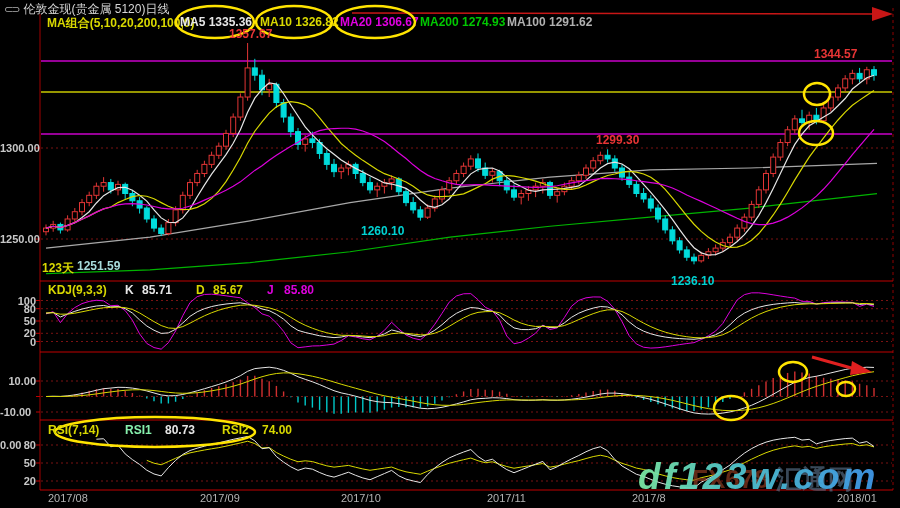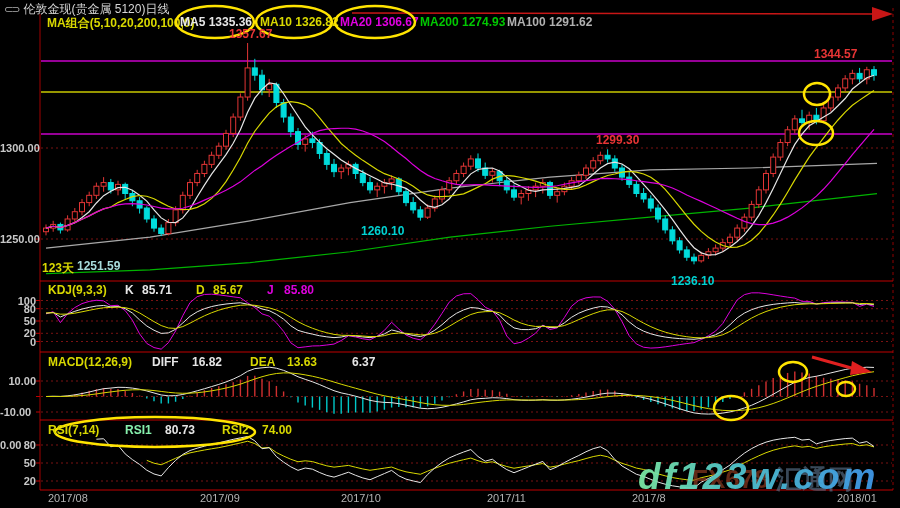--- a/index.html
+++ b/index.html
@@ -455,28 +455,20 @@
   <div class="pane-hdr" style="top:283px">
     <span style="left:48px;color:#d8d800">KDJ(9,3,3)</span>
     <span style="left:125px;color:#e6e6e6">K</span>
     <span style="left:142px;color:#e6e6e6">85.71</span>
     <span style="left:196px;color:#d8d800">D</span>
     <span style="left:213px;color:#d8d800">85.67</span>
     <span style="left:267px;color:#dc00dc">J</span>
     <span style="left:284px;color:#dc00dc">85.80</span>
   </div>
 
-  <div class="pane-hdr" style="top:355px">
-    <span style="left:48px;color:#d8d800">MACD(12,26,9)</span>
-    <span style="left:152px;color:#e6e6e6">DIFF</span>
-    <span style="left:192px;color:#e6e6e6">16.82</span>
-    <span style="left:250px;color:#d8d800">DEA</span>
-    <span style="left:287px;color:#d8d800">13.63</span>
-    <span style="left:352px;color:#e6e6e6">6.37</span>
-  </div>
 
   <div class="pane-hdr" style="top:423px">
     <span style="left:48px;color:#d8d800">RSI(7,14)</span>
     <span style="left:125px;color:#86efac">RSI1</span>
     <span style="left:165px;color:#e6e6e6">80.73</span>
     <span style="left:222px;color:#d8d800">RSI2</span>
     <span style="left:262px;color:#d8d800">74.00</span>
   </div>
 
   <div id="labels">

